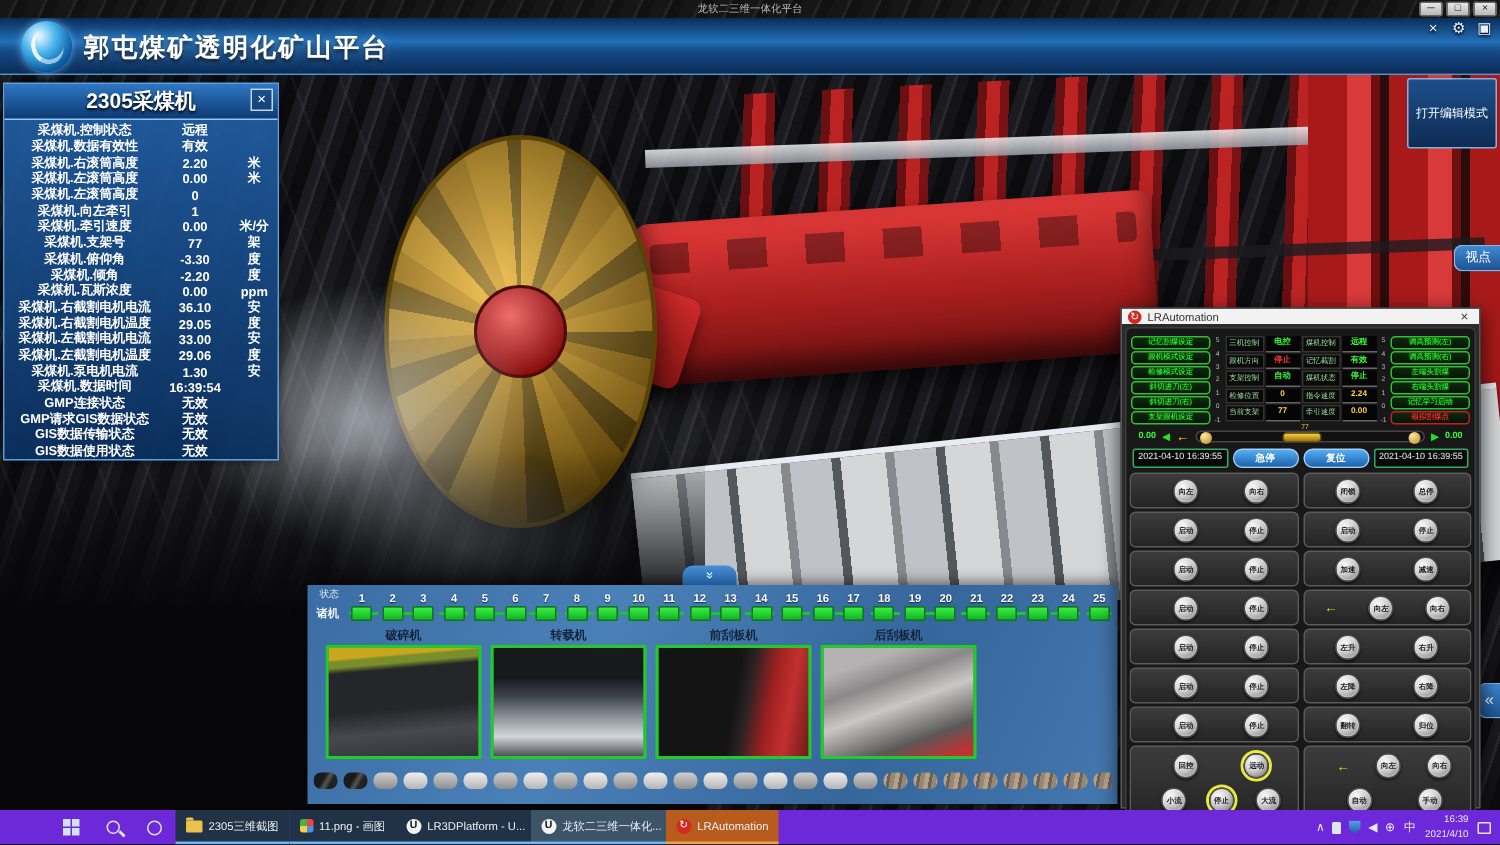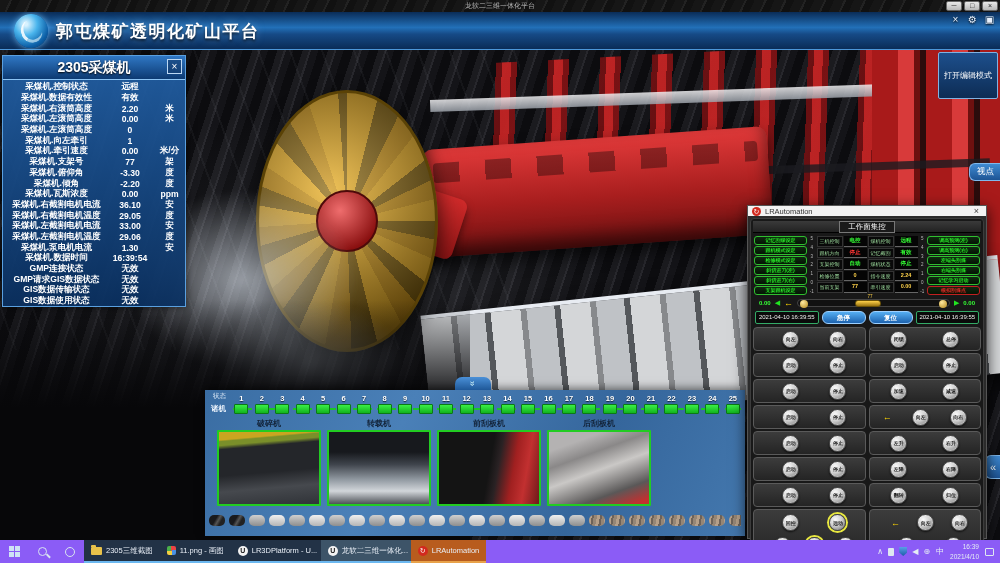--- a/index.html
+++ b/index.html
@@ -172,22 +172,22 @@
   .cam3 { background:linear-gradient(100deg,#141414 0 50%,#2a2224 58%,#a02020 72%,#c23030 84%,#6d1a1a 100%); }
   .cam4 { background:linear-gradient(160deg,#b4b2b2 0 18%,#8a8888 34%,#cac8c6 52%,#5a5858 78%,#c23030 95%); }
   #filmstrip { position:absolute; left:4px; top:122px; width:532px; height:16px; display:flex; gap:4px; align-items:center; overflow:hidden; }
   #filmstrip div { width:16px; height:11px; flex:none; border-radius:5px; }
   .f-dark { background:linear-gradient(120deg,#1a1a1c 40%,#555 55%,#222 70%); }
   .f-lite { background:linear-gradient(#f0f0f0,#b5b5b5); }
   .f-mid  { background:linear-gradient(#cfcfcf,#8e8e8e); }
   .f-tex  { background:repeating-linear-gradient(100deg,#b5a08a 0 3px,#6d6258 3px 5px,#968675 5px 8px); }
 
   
-  #taskbar { position:absolute; left:0; top:540px; width:1000px; height:23px; background:#8b5cf6; z-index:50;
-    display:flex; align-items:stretch; }
+  #taskbar { position:absolute; left:0; top:540px; width:1000px; height:23px; background:#6d28d9; z-index:50;
+    display:flex; align-items:stretch;padding-left:33px; }
   .tb-sys { width:28px; display:flex; align-items:center; justify-content:center; }
   #start-icon { display:grid; grid-template-columns:5px 5px; grid-template-rows:5px 5px; gap:1px; }
   #start-icon i { background:#cfe3f5; }
   #search-icon { position:relative; width:9px; height:9px; border:1.5px solid #d8e4f0; border-radius:50%; }
   #search-icon::after { content:""; position:absolute; left:7px; top:7px; width:5px; height:1.5px; background:#d8e4f0; transform:rotate(45deg); }
   #cortana-icon { width:10px; height:10px; border:1.5px solid #d8e4f0; border-radius:50%; }
   .tb-item { display:flex; align-items:center; gap:4px; padding:0 7px; max-width:90px; border-bottom:2px solid #6cb8f0;
     background:#223246; color:#e8eef6; font-size:7.5px; white-space:nowrap; overflow:hidden; }
   .tb-item.active { background:#3d5468; }
   .tb-item.attention { background:#b85c1e; border-bottom-color:#e8a24a; }
@@ -362,23 +362,20 @@
   <div id="viewpoint-tab">视点</div>
   <div id="collapse-tab">«</div>
 
   <div id="lr-window">
     <div id="lr-title">
       <span class="lr-logo">↻</span>
       <span class="t">LRAutomation</span>
       <span class="x">×</span>
     </div>
     <div id="lr-body">
-      <div id="lr-tabbar">
-        <span class="tab">工作面集控</span>
-      </div>
       <div id="lr-control">
         <div class="gcol" id="lr-left-btns">
             <div class="gbtn">记忆割煤设定</div>
             <div class="gbtn">跟机模式设定</div>
             <div class="gbtn">检修模式设定</div>
             <div class="gbtn">斜切进刀(左)</div>
             <div class="gbtn">斜切进刀(右)</div>
             <div class="gbtn">支架跟机设定</div>
           </div>
         <div class="scalecol" id="scale-left">

